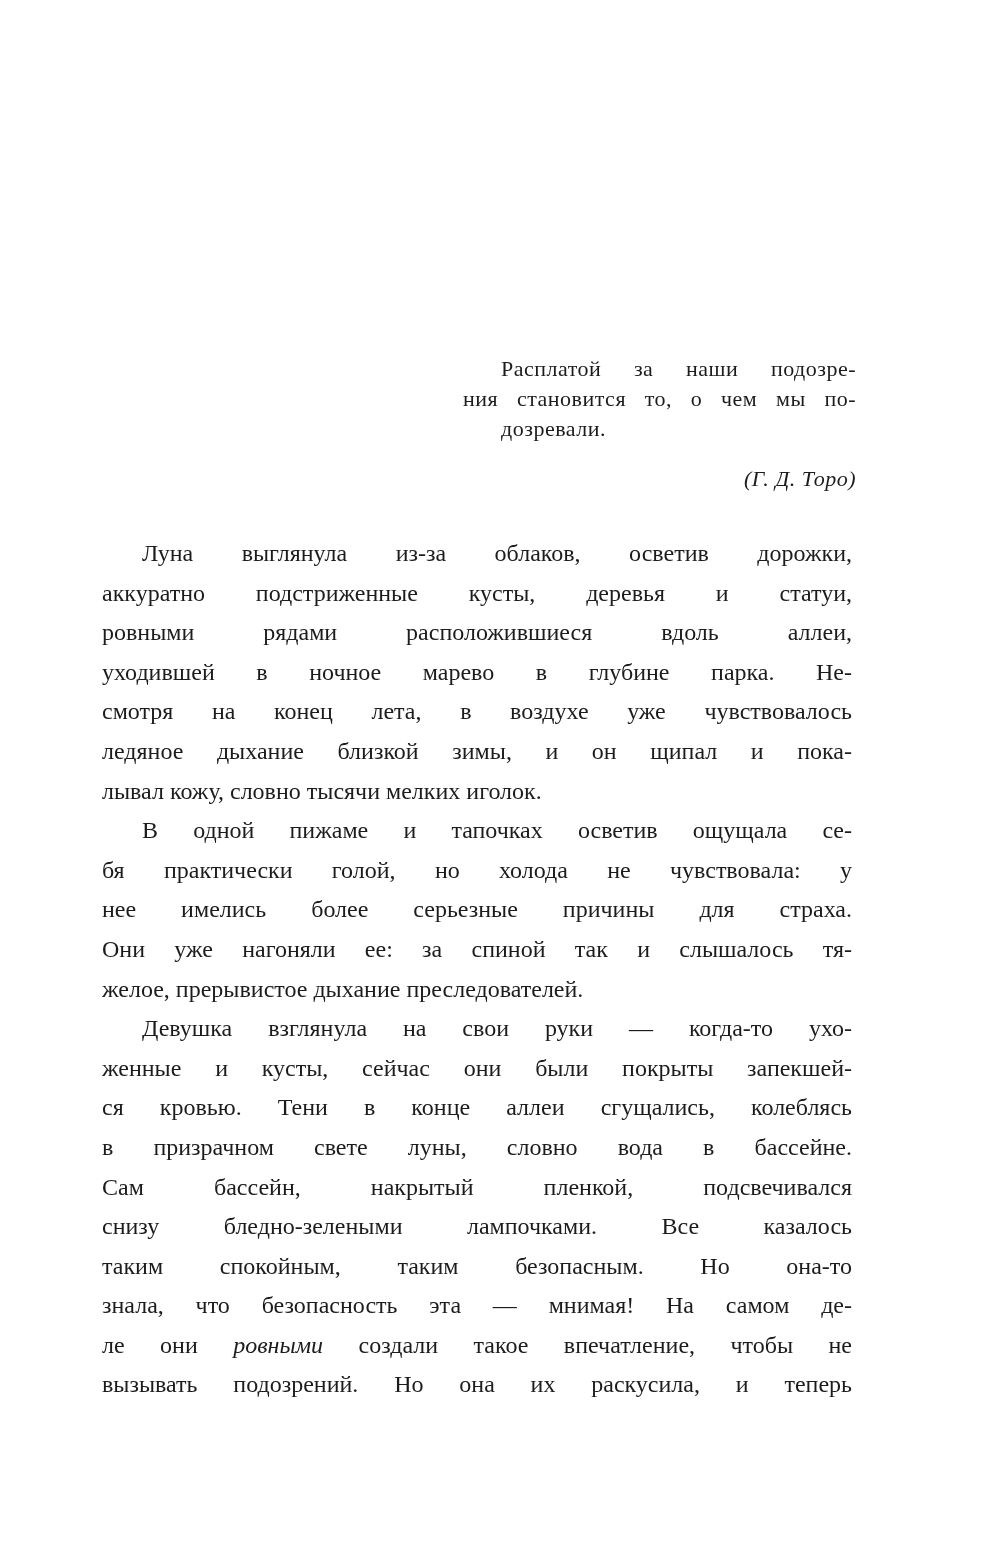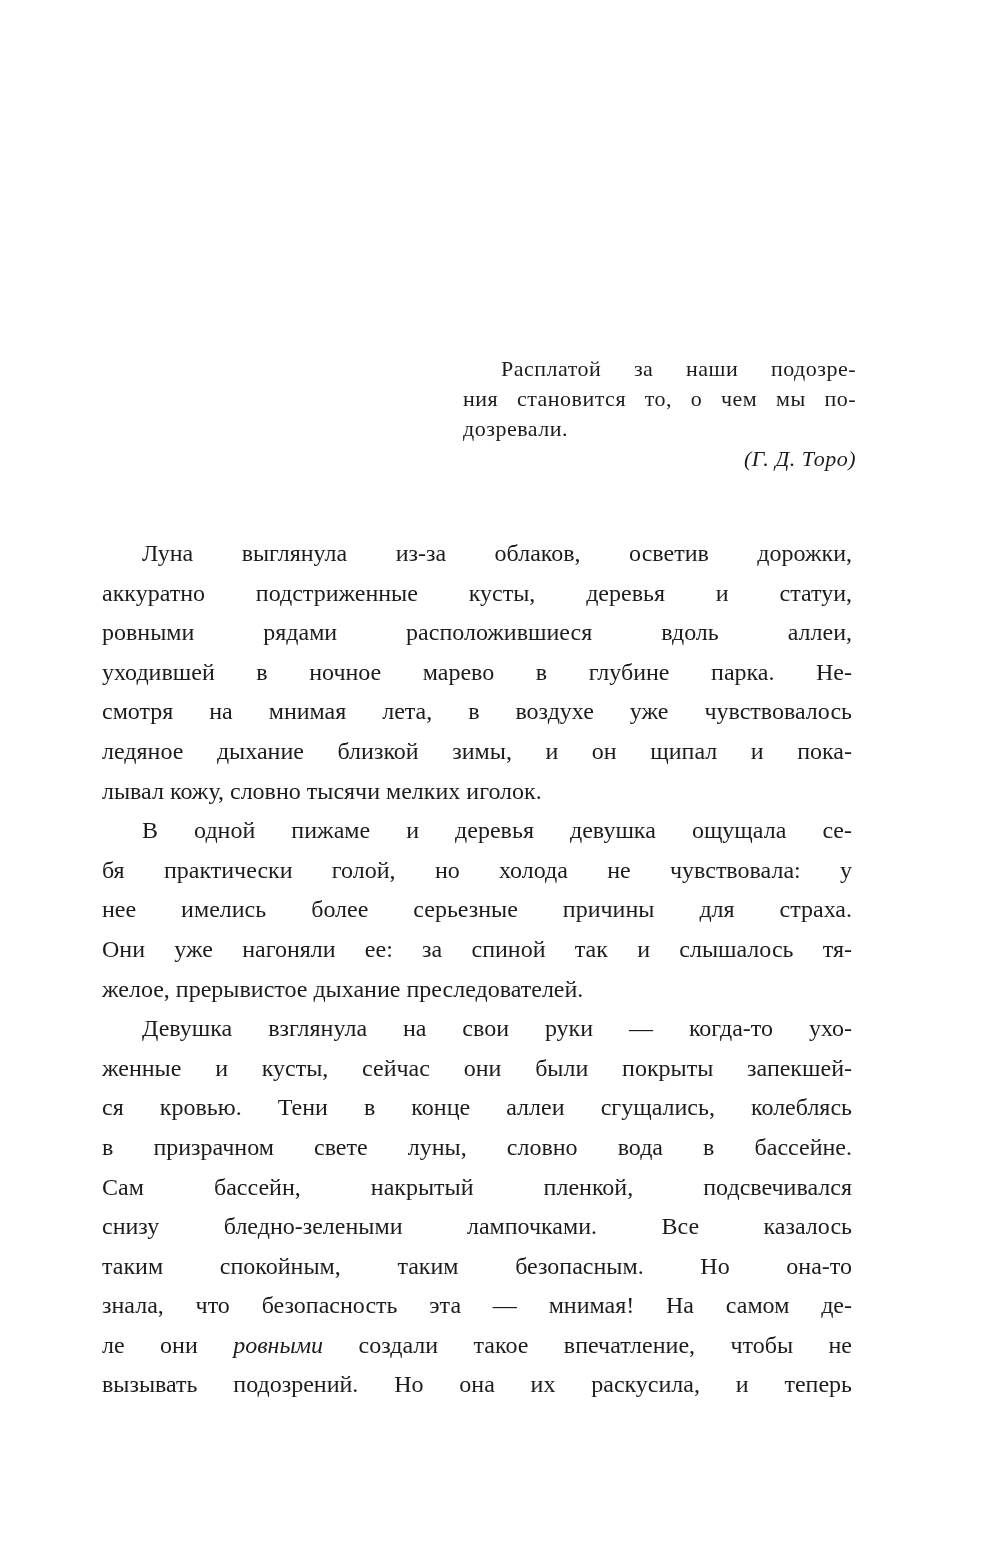--- a/index.html
+++ b/index.html
@@ -28,25 +28,27 @@
     text-align: justify;
     text-align-last: justify;
     letter-spacing: 0.5px;
   }
   .epigraph .line.first {
     text-indent: 38px;
   }
   .epigraph .line.last {
     text-align: left;
     text-align-last: left;
+    margin-left: 38px;
   }
   .epigraph-attribution {
     text-align: right;
     font-style: italic;
     letter-spacing: 0.5px;
+    margin-top: 20px;
   }
   .body-text {
     position: absolute;
     left: 102px;
     top: 534px;
     width: 750px;
     font-size: 24px;
     line-height: 39.6px;
   }
   .paragraph { margin: 0; }
@@ -75,26 +77,26 @@
       <div class="line last">дозревали.</div>
       <div class="epigraph-attribution">(Г. Д. Торо)</div>
   </div>
   <div class="body-text" id="body-text">
 
   <div class="paragraph">
         <div class="line first">Луна выглянула из-за облаков, осветив дорожки,</div>
         <div class="line">аккуратно подстриженные кусты, деревья и статуи,</div>
         <div class="line">ровными рядами расположившиеся вдоль аллеи,</div>
         <div class="line">уходившей в ночное марево в глубине парка. Не-</div>
-        <div class="line">смотря на мнимая лета, в воздухе уже чувствовалось</div>
+        <div class="line">смотря на конец лета, в воздухе уже чувствовалось</div>
         <div class="line">ледяное дыхание близкой зимы, и он щипал и пока-</div>
         <div class="line last">лывал кожу, словно тысячи мелких иголок.</div>
       </div>
       <div class="paragraph">
-        <div class="line first">В одной пижаме и деревья девушка ощущала се-</div>
+        <div class="line first">В одной пижаме и тапочках осветив ощущала се-</div>
         <div class="line">бя практически голой, но холода не чувствовала: у</div>
         <div class="line">нее имелись более серьезные причины для страха.</div>
         <div class="line">Они уже нагоняли ее: за спиной так и слышалось тя-</div>
         <div class="line last">желое, прерывистое дыхание преследователей.</div>
       </div>
       <div class="paragraph">
         <div class="line first">Девушка взглянула на свои руки — когда-то ухо-</div>
         <div class="line">женные и кусты, сейчас они были покрыты запекшей-</div>
         <div class="line">ся кровью. Тени в конце аллеи сгущались, колеблясь</div>
         <div class="line">в призрачном свете луны, словно вода в бассейне.</div>

